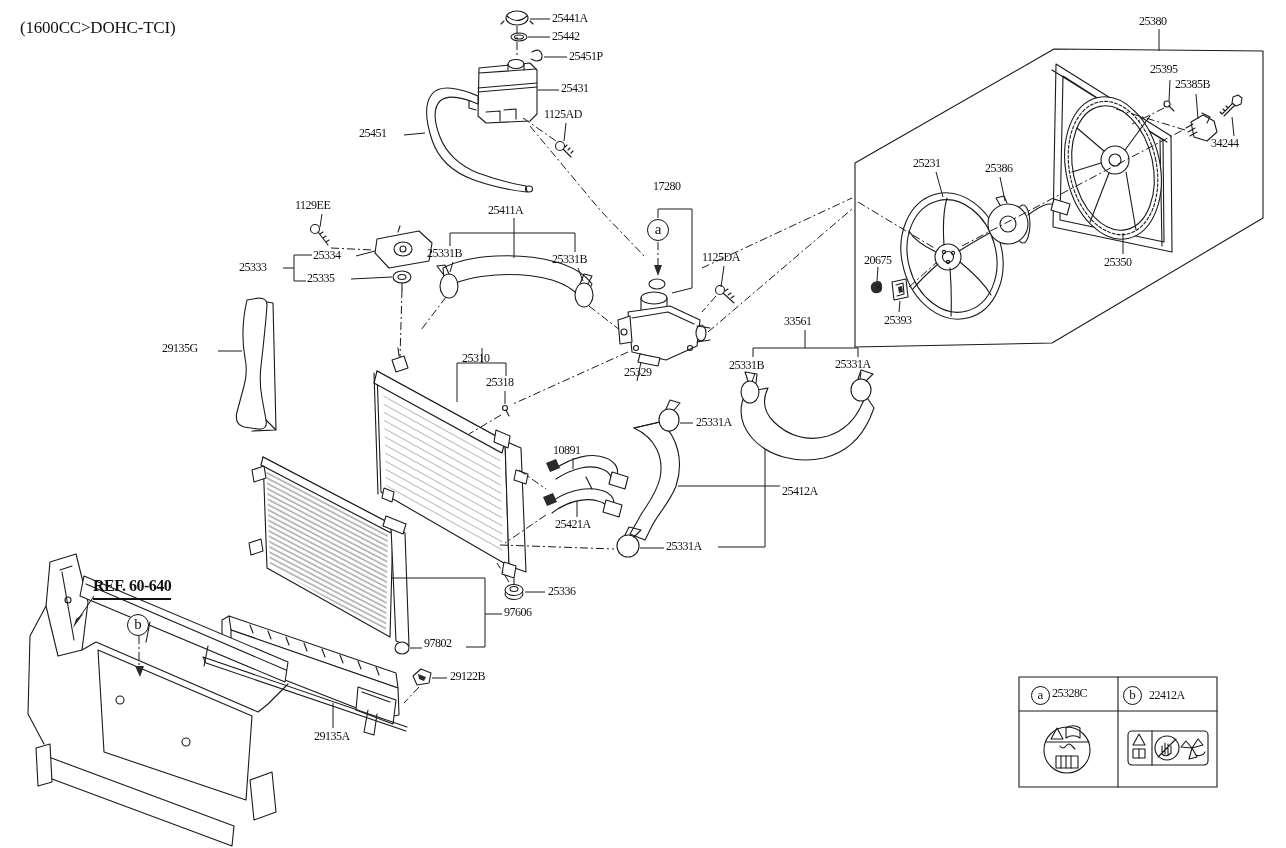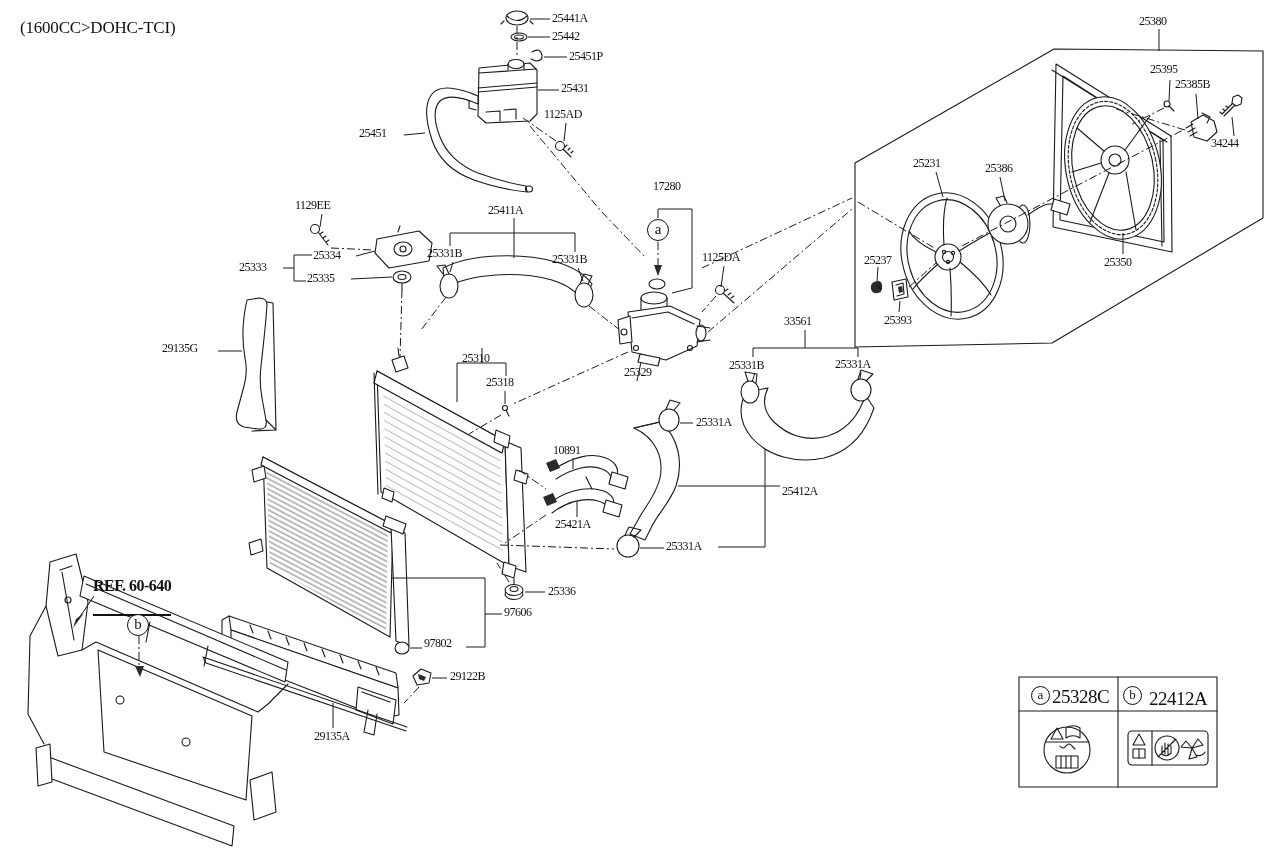--- a/index.html
+++ b/index.html
@@ -2,25 +2,25 @@
 <html><head>
 <meta charset="utf-8">
 <style>
   html,body{margin:0;padding:0;background:#fff;}
   #stage{position:relative;width:1286px;height:848px;background:#fff;overflow:hidden;
          font-family:Liberation Serif, serif;}
   #art{position:absolute;left:0;top:0;}
   .lbl{position:absolute;font-size:12px;line-height:1.05;letter-spacing:-0.5px;color:#111;
        white-space:nowrap;}
   .ttl{font-size:17px;letter-spacing:-0.2px;}
-  .ref{font-weight:bold;border-bottom:2px solid #111;padding-bottom:19px;font-size:16px;}
+  .ref{font-weight:bold;border-bottom:2px solid #111;padding-bottom:3px;font-size:16px;}
   .co{position:absolute;box-sizing:border-box;width:22px;height:22px;border:1.5px solid #111;
       border-radius:50%;font-size:15px;line-height:19px;text-align:center;color:#111;background:#fff;}
   .co.sm{width:19px;height:19px;font-size:13px;line-height:16px;}
-  .lg{font-size:19px;}
+  .lg{font-size:12px;}
   svg .s{stroke:#1a1a1a;stroke-width:1.1;fill:none;stroke-linecap:round;stroke-linejoin:round;}
   svg .sf{stroke:#1a1a1a;stroke-width:1.1;fill:#fff;stroke-linejoin:round;}
   svg .ld{stroke:#1a1a1a;stroke-width:1;fill:none;}
   svg .dd{stroke:#1a1a1a;stroke-width:1;fill:none;stroke-dasharray:8 3 2 3;}
   svg .dk{fill:#2a2a2a;stroke:none;}
   svg .fin{stroke:#3a3a3a;stroke-width:.7;}
 </style>
 </head>
 <body>
 
@@ -395,21 +395,21 @@
 <div class="lbl" style="left:424px;top:637px">97802</div>
 <div class="lbl" style="left:450px;top:670px">29122B</div>
 <div class="lbl" style="left:314px;top:730px">29135A</div>
 <div class="lbl ref" style="left:93px;top:578px">REF. 60-640</div>
 <div class="lbl" style="left:1139px;top:15px">25380</div>
 <div class="lbl" style="left:1150px;top:63px">25395</div>
 <div class="lbl" style="left:1175px;top:78px">25385B</div>
 <div class="lbl" style="left:1211px;top:137px">34244</div>
 <div class="lbl" style="left:913px;top:157px">25231</div>
 <div class="lbl" style="left:985px;top:162px">25386</div>
-<div class="lbl" style="left:864px;top:254px">25237</div>
+<div class="lbl" style="left:864px;top:254px">20675</div>
 <div class="lbl" style="left:884px;top:314px">25393</div>
 <div class="lbl" style="left:1104px;top:256px">25350</div>
 
 <div class="co" style="left:647px;top:219px">a</div>
 <div class="co" style="left:127px;top:614px">b</div>
 
 <div class="co sm" style="left:1031px;top:686px">a</div>
 <div class="lbl lg" style="left:1052px;top:687px">25328C</div>
 <div class="co sm" style="left:1123px;top:686px">b</div>
 <div class="lbl lg" style="left:1149px;top:689px">22412A</div>

